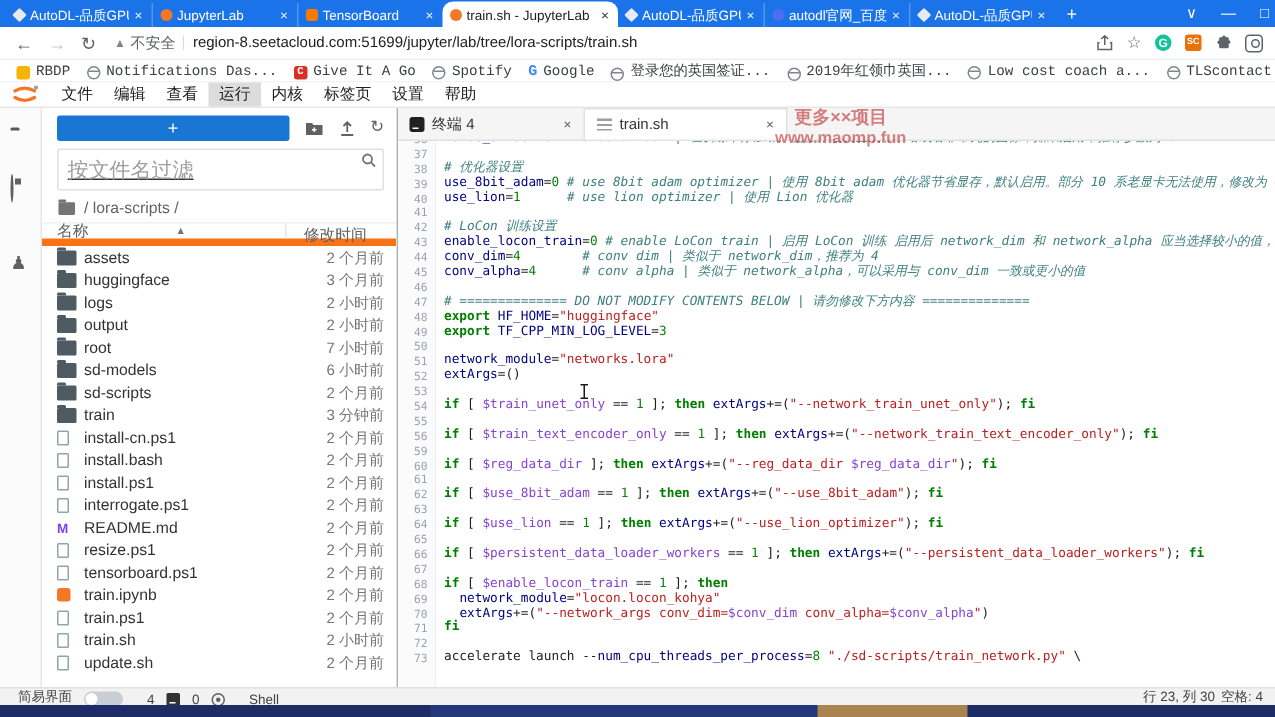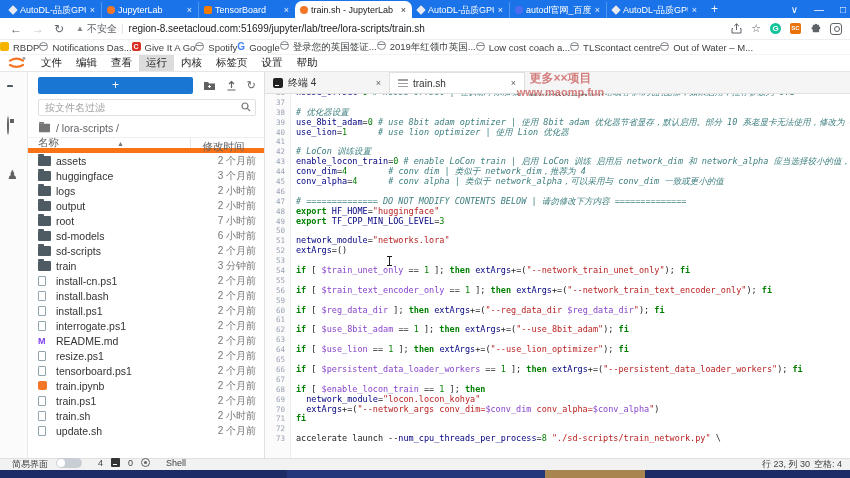--- a/index.html
+++ b/index.html
@@ -33,21 +33,21 @@
   .warn-label { color:#5f6368; margin-right:4px; }
   .addr-sep { color:#dadce0; margin-right:5px; }
   .rightic { display:flex; align-items:center; gap:9px; padding-right:8px; }
   .ic-star { color:#5f6368; font-size:11px; }
   .ext-g { width:11px; height:11px; border-radius:50%; background:#15c39a; color:#fff; font-size:8px; font-weight:bold; text-align:center; line-height:11px; }
   .ext-sc { width:11px; height:11px; border-radius:2px; background:#e8710a; color:#fff; font-size:6px; font-weight:bold; text-align:center; line-height:11px; }
   .ic-avatar { width:12px; height:12px; border:1px solid #5f6368; border-radius:3px; position:relative; }
   .ic-avatar::after { content:''; position:absolute; left:3px; top:2px; width:4px; height:4px; border:1px solid #5f6368; border-radius:50%; }
   
   .bookmarks { position:absolute; left:0; top:40px; width:850px; height:15px; background:#fff; display:flex; align-items:center; border-bottom:1px solid #f1f3f4; overflow:hidden; }
-  .bm { display:flex; align-items:flex-start; gap:4px; font-size:9.5px; color:#3c4043; white-space:nowrap; }
+  .bm { display:flex; align-items:flex-end; gap:4px; margin-left:11px; font-size:9.5px; color:#3c4043; white-space:nowrap;font-family:Liberation Mono, monospace; }
   .bic { flex:none; }
   .ic-globe { width:9px; height:9px; border:1px solid #80868b; border-radius:50%; position:relative; }
   .ic-globe::after { content:''; position:absolute; left:0; right:0; top:50%; margin-top:-1px; height:1px; background:#80868b; }
   .ic-yellow { width:9px; height:9px; background:#f4b400; border-radius:2px; }
   .ic-c-red { width:9px; height:9px; background:#d93025; border-radius:2px; color:#fff; font-size:7px; font-weight:bold; text-align:center; line-height:9px; }
   .ic-g { color:#4285f4; font-size:10px; font-weight:bold; line-height:9px; }
   
   .menubar { position:absolute; left:0; top:55px; width:850px; height:17px; background:#fff; border-bottom:1px solid #e7e7e7; display:flex; align-items:center; }
   .jlogo { margin:0 6px 0 6px; display:flex; }
   .menu { font-size:10.5px; color:#212121; padding:1px 7px; }
@@ -61,21 +61,21 @@
   .ic-ring { width:11px; height:11px; border:1.5px solid #616161; border-radius:50%; position:relative; }
   .ic-ring::after { content:''; position:absolute; left:2px; top:2px; width:4px; height:4px; background:#616161; }
   .ic-toc { width:12px; height:9px; background:repeating-linear-gradient(to bottom,#616161 0 1.5px,transparent 1.5px 3.75px); }
   .ic-puzzle { color:#616161; font-size:12px; line-height:12px; }
   
   .filepanel { width:237px; height:100%; background:#fff; border-right:1px solid #e0e0e0; position:relative; font-size:10.5px; }
   .fb-toolbar { display:flex; align-items:center; padding:5px 8px 4px 10px; gap:10px; }
   .btn-new { flex:1; height:17px; background:#1976d2; color:#fff; border:none; border-radius:2px; font-size:12px; line-height:15px; }
   .tb-ic { color:#616161; flex:none; display:flex; }
   .fb-search { margin:1px 8px 4px 10px; position:relative; }
-  .fb-search input { width:100%; height:17px; border:1px solid #e0e0e0; border-radius:2px; font-size:10px; padding:0 18px 0 6px; color:#333; outline:none; font-family:inherit; }
+  .fb-search input { width:100%; height:28px; border:1px solid #e0e0e0; border-radius:2px; font-size:14px; padding:0 18px 0 6px; color:#333; outline:none; font-family:inherit;text-decoration:underline; }
   .fb-search input::placeholder { color:#9e9e9e; }
   .mag { position:absolute; right:5px; top:3px; }
   .crumb { display:flex; align-items:center; gap:5px; padding:2px 10px 3px 10px; color:#5f6368; }
   .crumb .ic-folder { transform:scale(.85); background:#757575; }
   .fhead { display:flex; align-items:center; border-bottom:5px solid #f97316; border-top:1px solid #f0f0f0; color:#616161; height:16px; padding-left:10px; }
   .fhead .hname { flex:1; display:flex; align-items:center; }
   .sortarrow { margin-left:58px; font-size:7px; color:#757575; }
   .fhead .htime { width:74px; border-left:1px solid #e6e6e6; text-align:center; padding-right:8px; height:100%; line-height:16px; }
   .frow { display:flex; align-items:center; height:15px; padding-left:10px; color:#333; }
   .frow .fic { width:13px; flex:none; display:flex; }
@@ -111,21 +111,21 @@
   .watermark { position:absolute; left:468px; top:72px; width:185px; text-align:center; color:#b91c1c; opacity:.55; z-index:5; pointer-events:none; line-height:1.15; }
   .wm1 { font-size:12px; font-weight:bold; }
   .wm2 { font-size:9px; }
   .wm3 { font-size:11px; font-weight:bold; }
   
   .ibeam { position:absolute; left:386px; top:256px; width:7px; height:10px; z-index:6; }
   .ibeam::before { content:''; position:absolute; left:3px; top:0; bottom:0; width:1px; background:#1b1b1b; }
   .ibeam::after { content:''; position:absolute; left:1px; top:0; width:5px; height:1px; background:#1b1b1b; box-shadow:0 9px 0 #1b1b1b; }
   
   .statusbar { position:absolute; left:0; top:458px; width:850px; height:12px; background:#f2f2f2; border-top:1px solid #e0e0e0; display:flex; align-items:center; font-size:9px; color:#424242; }
-  .sb-left { display:flex; align-items:flex-start; gap:8px; margin-left:12px; }
+  .sb-left { display:flex; align-items:flex-end; gap:8px; margin-left:12px; }
   .toggle { width:26px; height:10px; background:#c9ced4; border-radius:6px; position:relative; }
   .toggle::after { content:''; position:absolute; left:1px; top:1px; width:8px; height:8px; background:#fff; border-radius:50%; }
   .ic-term { width:9px; height:9px; background:#333; border-radius:1px; position:relative; }
   .ic-term::after { content:''; position:absolute; left:2px; bottom:2px; width:4px; height:1px; background:#fff; }
   .ic-kernel { width:9px; height:9px; border:1px solid #616161; border-radius:50%; position:relative; }
   .ic-kernel::after { content:''; position:absolute; left:50%; top:50%; width:3px; height:3px; margin:-1.5px 0 0 -1.5px; background:#616161; border-radius:50%; }
   .sb-right { margin-left:auto; display:flex; gap:4px; padding-right:8px; }
   
   .taskbar { position:absolute; left:0; top:470px; width:850px; height:8px; background:#1d2b67; }
   .tb-seg1 { position:absolute; left:287px; top:0; width:258px; height:8px; background:#24377d; }

